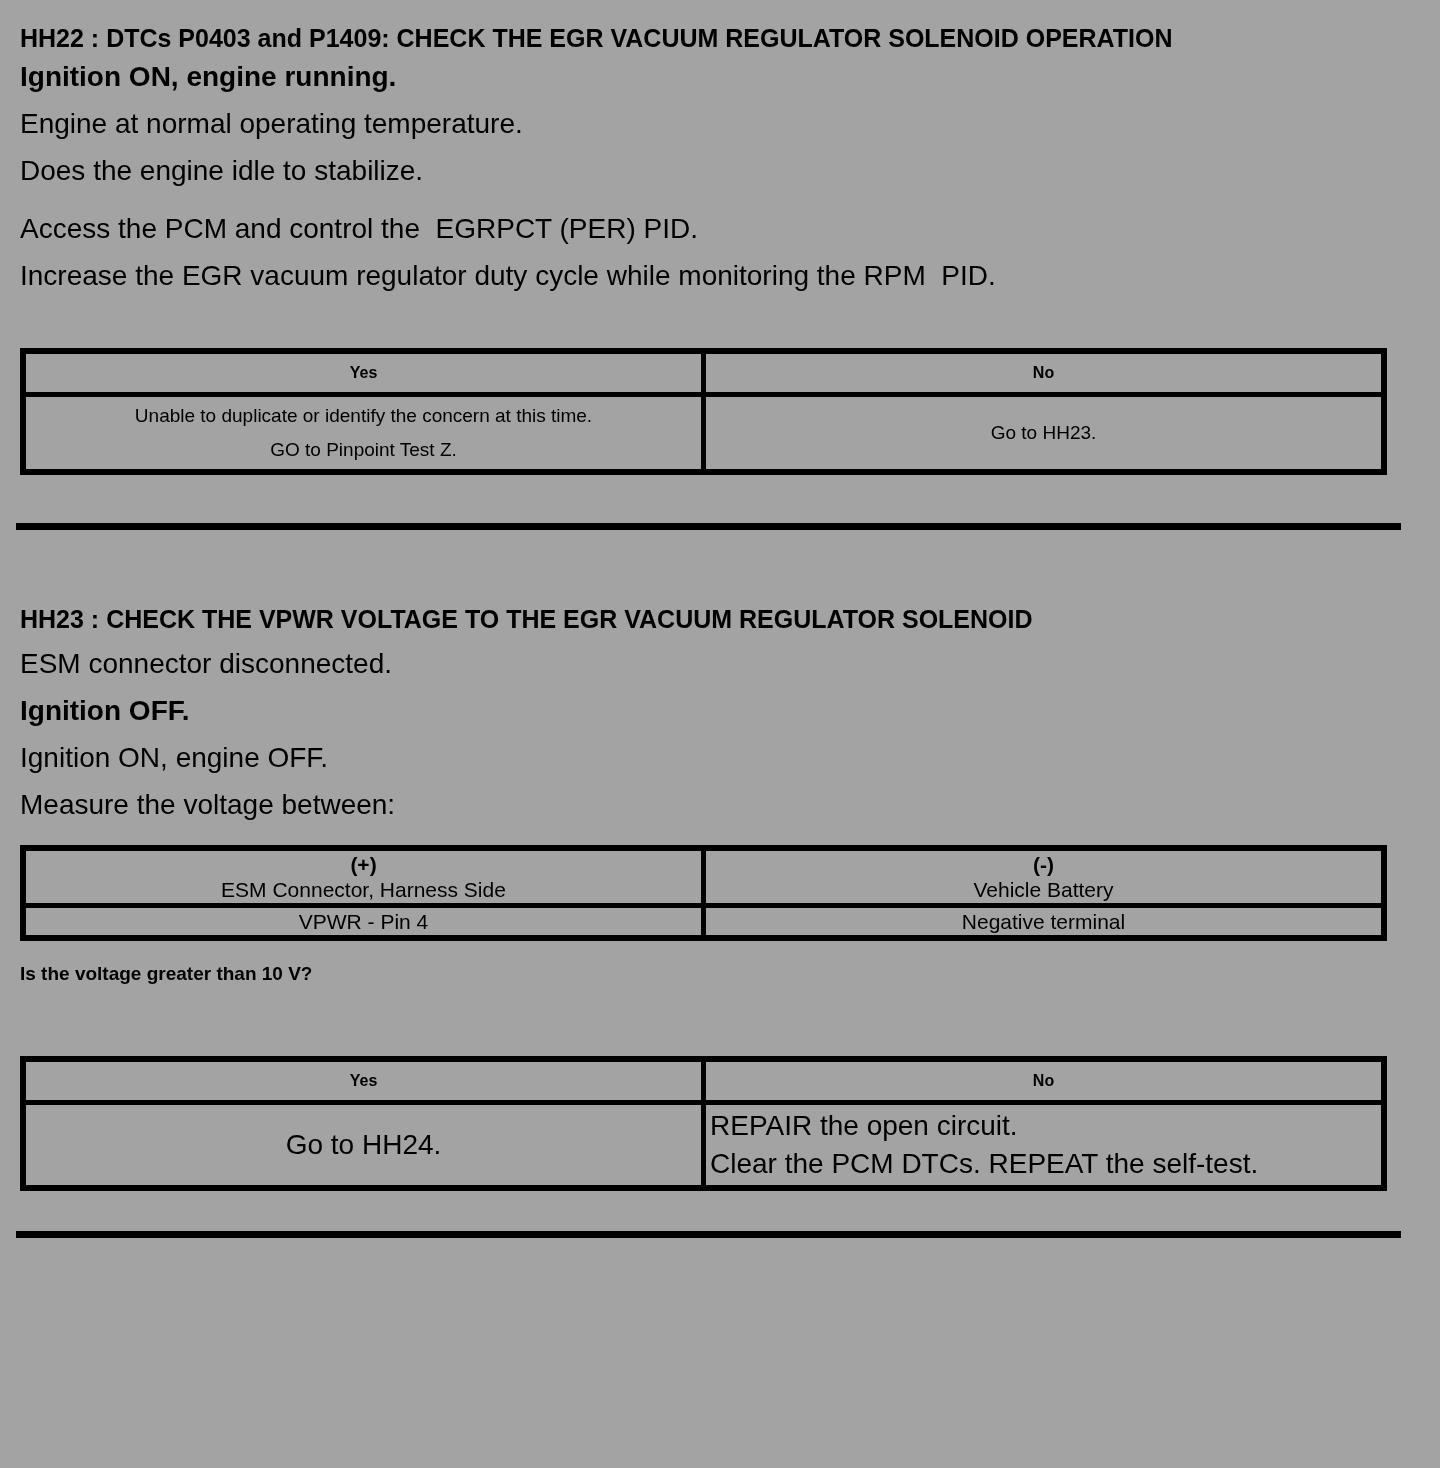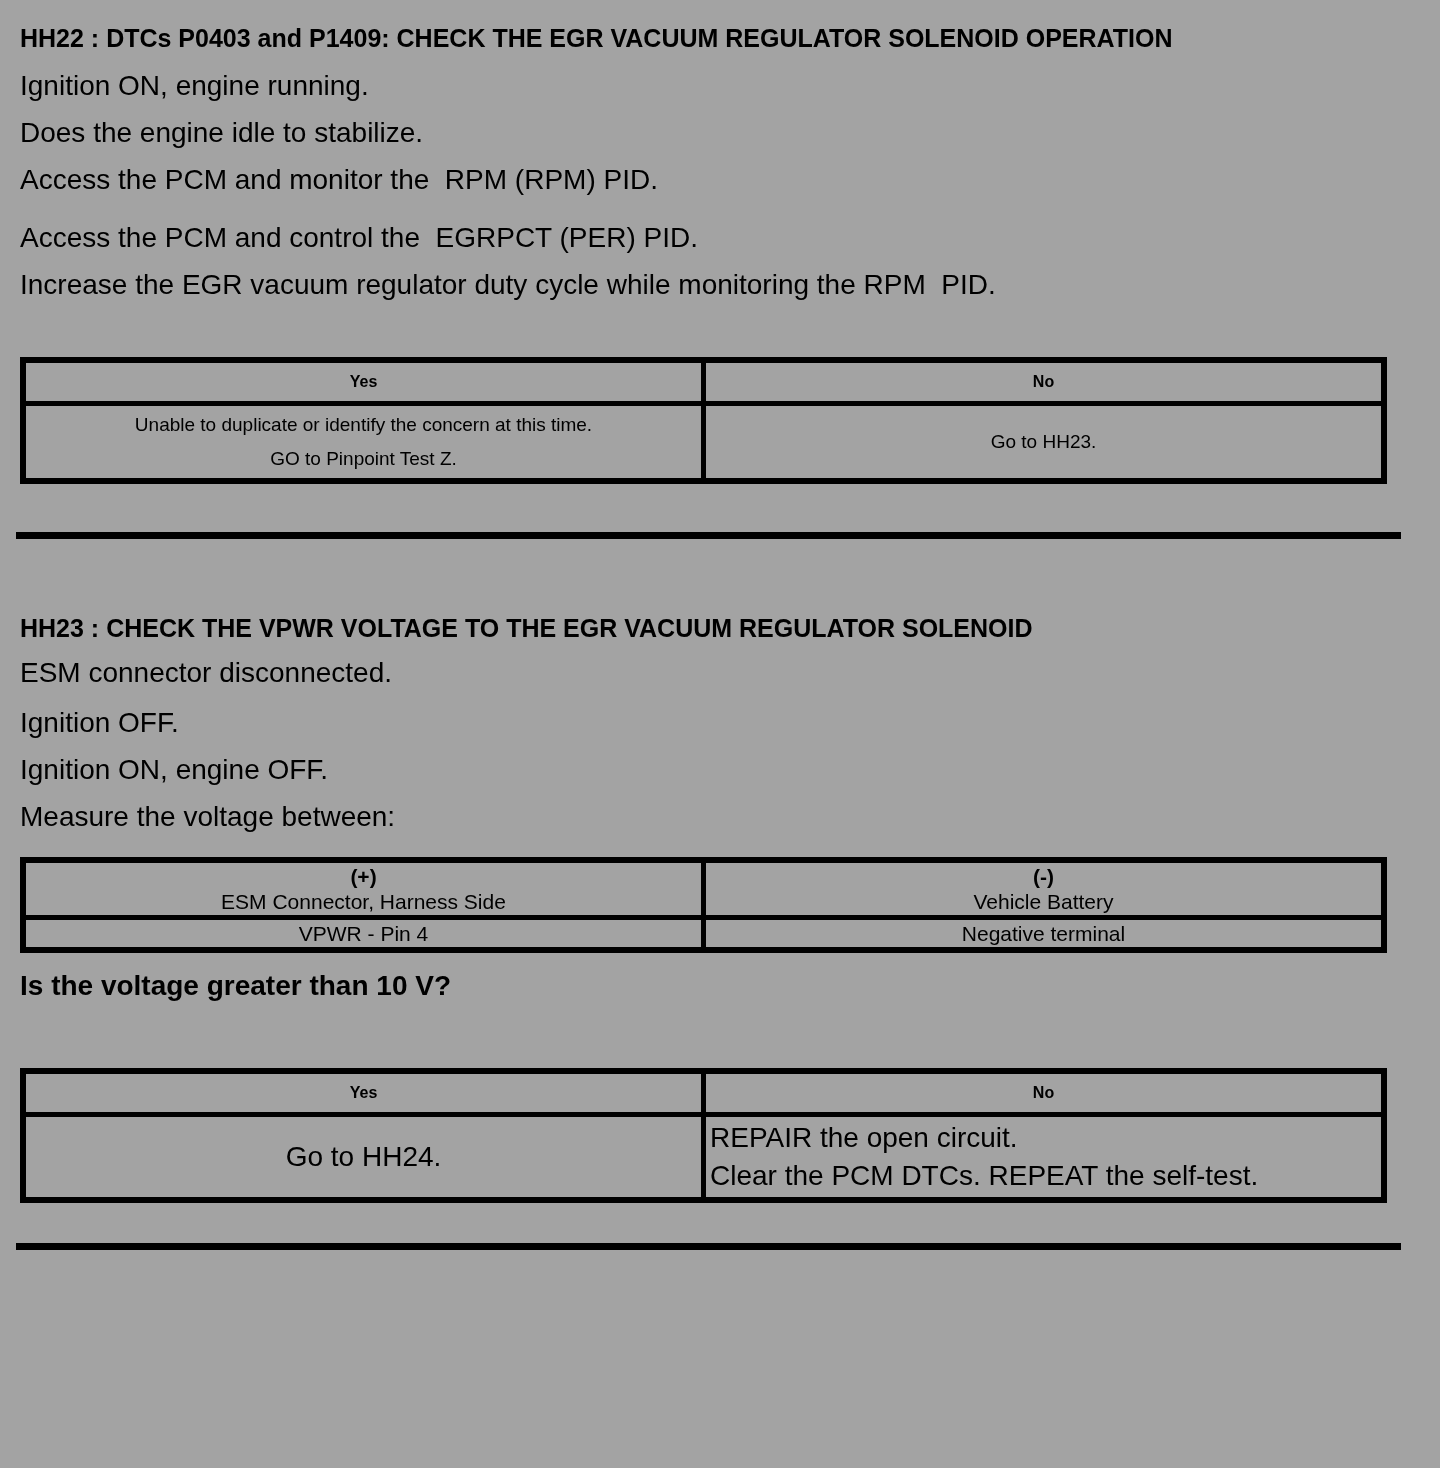--- a/index.html
+++ b/index.html
@@ -24,32 +24,32 @@
     line-height: 29px;
     margin: 0;
     white-space: pre-wrap;
   }
   .body-line {
     font-size: 28px;
     line-height: 34px;
     margin: 13px 0;
     white-space: pre-wrap;
   }
-  .first-after-heading { margin-top: 16px; }
+  .first-after-heading { margin-top: 7px; font-weight: bold; }
   .para-gap { margin-top: 24px; }
   .question {
     font-size: 28px;
     font-weight: bold;
     line-height: 42px;
     margin: 17px 0 0 0;
     max-width: 1392px;
     white-space: pre-wrap;
   }
   .question2 {
-    font-size: 28px;
+    font-size: 19px;
     font-weight: bold;
     line-height: 34px;
     margin: 16px 0 0 0;
     white-space: pre-wrap;
   }
   table {
     border-collapse: collapse;
     table-layout: fixed;
     width: 1367px;
   }
@@ -98,22 +98,22 @@
   .hh23-heading { margin-top: 75px; }
 </style>
 </head>
 <body>
 
 <div class="page">
 
   <section>
     <h1 class="heading">HH22 : DTCs P0403 and P1409: CHECK THE EGR VACUUM REGULATOR SOLENOID OPERATION</h1>
     <p class="body-line first-after-heading">Ignition ON, engine running.</p>
+    <p class="body-line">Engine at normal operating temperature.</p>
     <p class="body-line">Does the engine idle to stabilize.</p>
-    <p class="body-line">Access the PCM and monitor the  RPM (RPM) PID.</p>
     <p class="body-line para-gap">Access the PCM and control the  EGRPCT (PER) PID.</p>
     <p class="body-line">Increase the EGR vacuum regulator duty cycle while monitoring the RPM  PID.</p>
 
     <table class="result-table">
       <tbody>
         <tr>
           <th>Yes</th>
           <th>No</th>
         </tr>
         <tr>

